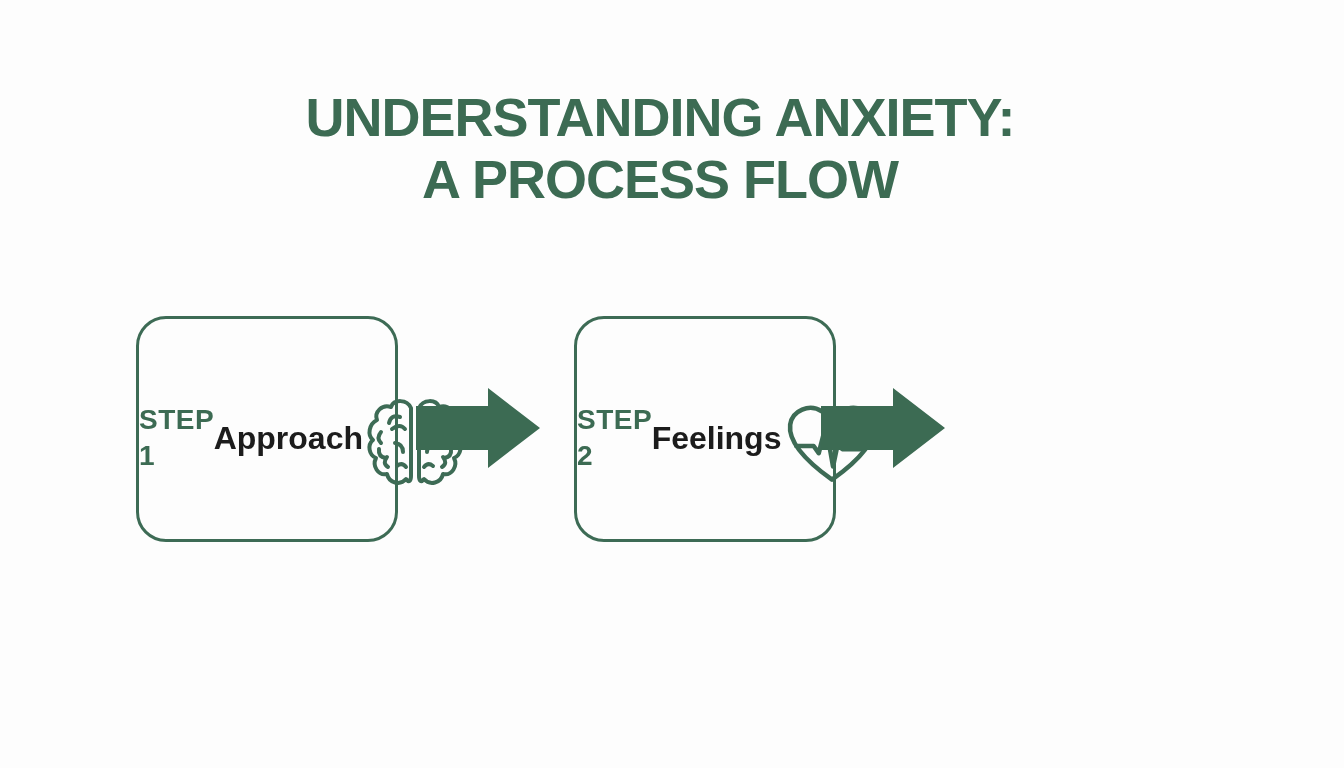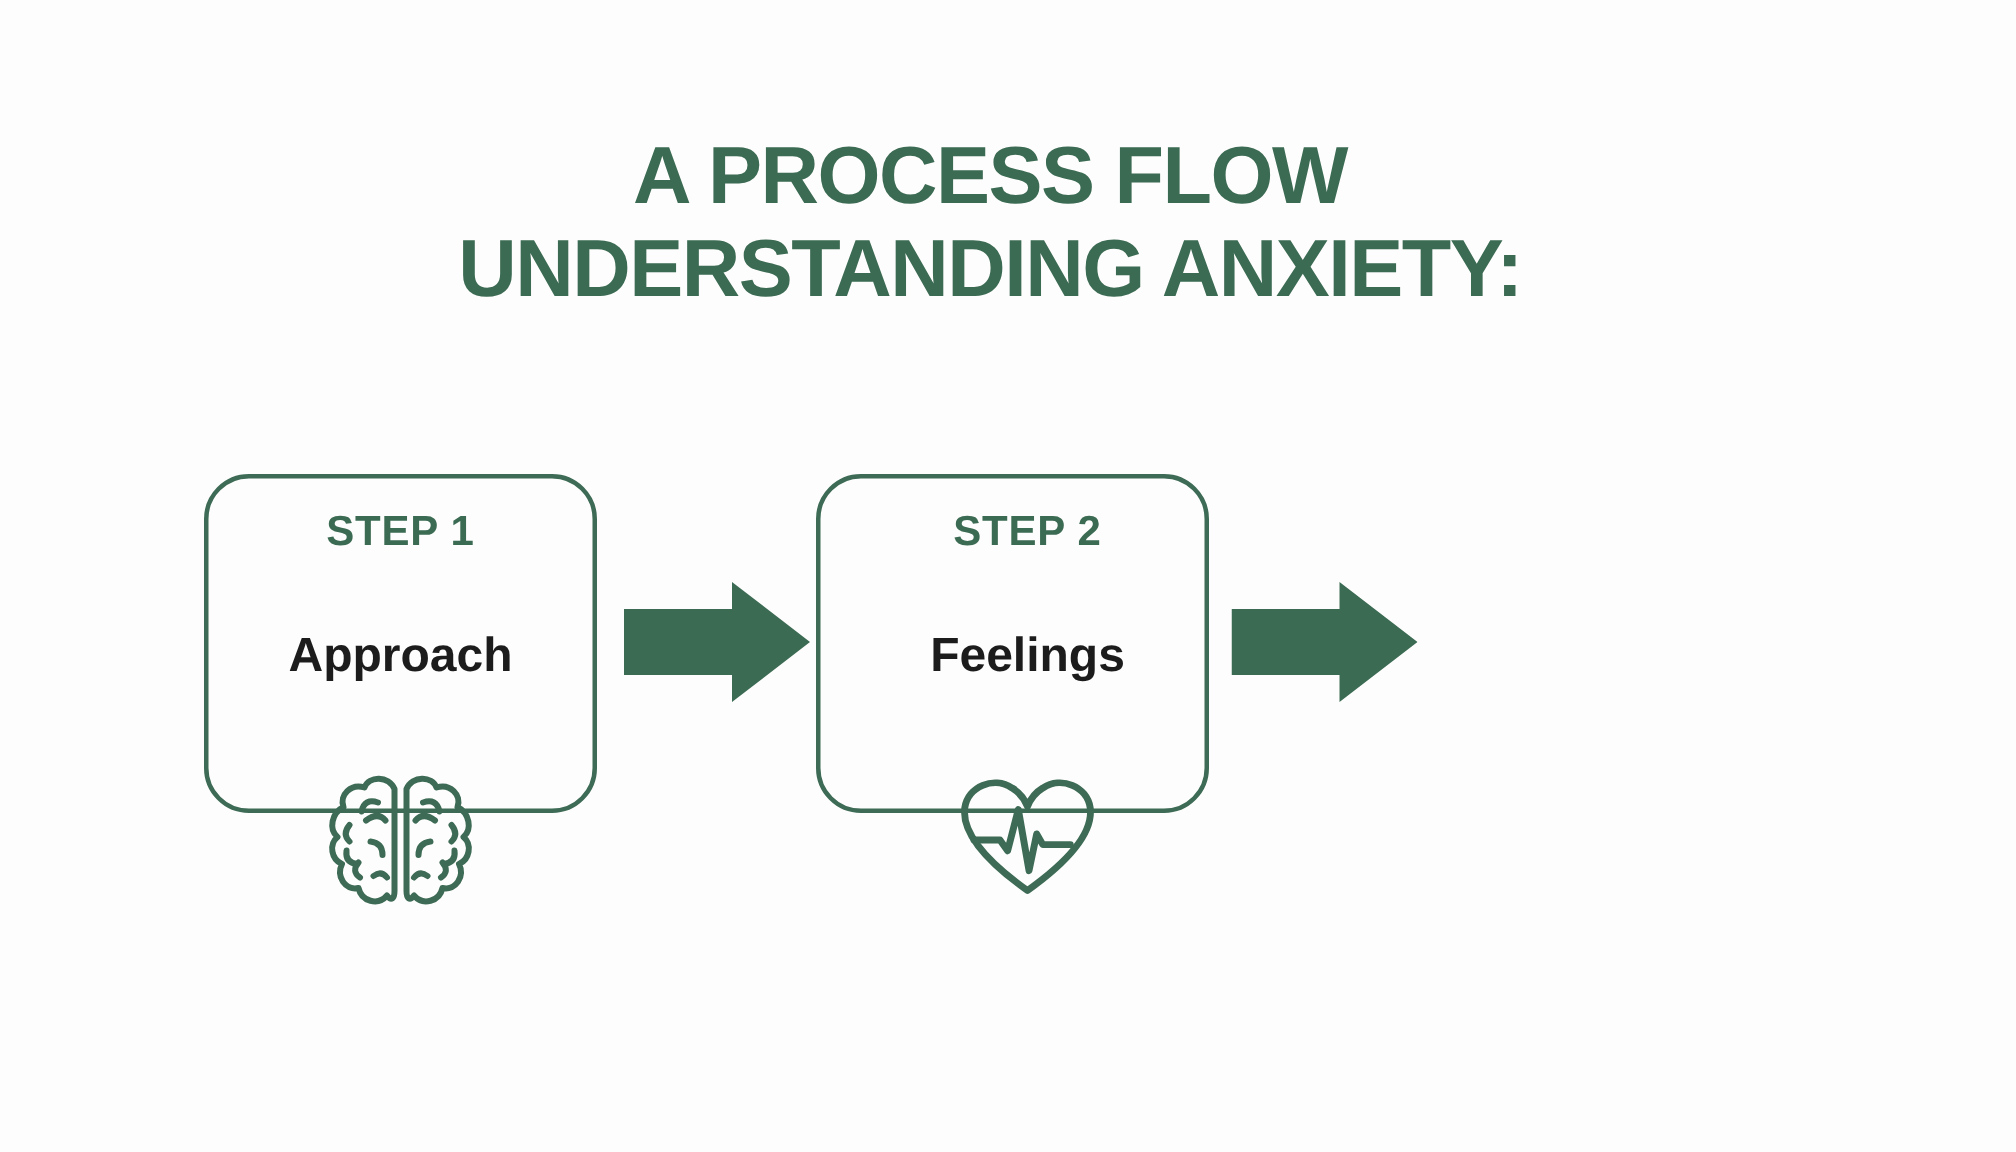--- a/index.html
+++ b/index.html
@@ -26,27 +26,25 @@
   }
   .step-card {
     position: absolute;
     top: 316px;
     width: 262px;
     height: 226px;
     border: 3px solid #3d6b55;
     border-radius: 30px;
     background: #fdfdfd;
     display: flex;
-    flex-direction: column;
     align-items: center;
     padding-top: 17px;
-    gap: 44px;
   }
   .step-card.pos1 { left: 136px; }
-  .step-card.pos2 { left: 544px; padding-left: 20px; }
+  .step-card.pos2 { left: 574px; }
   .step-card.pos3 { left: 948px; }
   .step-label {
     color: #3c6b53;
     font-weight: bold;
     font-size: 28px;
     line-height: 36px;
     letter-spacing: 0.5px;
   }
   .step-name {
     color: #1c1c1c;
@@ -70,22 +68,22 @@
   }
   .flow-arrow.a1 { left: 416px; }
   .flow-arrow.a2 { left: 821px; }
 </style>
 </head>
 <body>
 
 <div class="canvas">
 
   <div class="title">
+    <div>UNDERSTANDING ANXIETY:</div>
     <div>A PROCESS FLOW</div>
-    <div>UNDERSTANDING ANXIETY:</div>
   </div>
 
   <div class="step-card pos1">
     <div class="step-label">STEP 1</div>
     <div class="step-name">Approach</div>
     <div class="step-icon">
       <svg width="104" height="100" viewBox="0 0 100 100" fill="none" stroke="#3d6b55" stroke-width="4" stroke-linecap="round" stroke-linejoin="round">
         <g id="hemi-l">
           <path d="M46 14
                    C42 5, 29 5, 26 13

